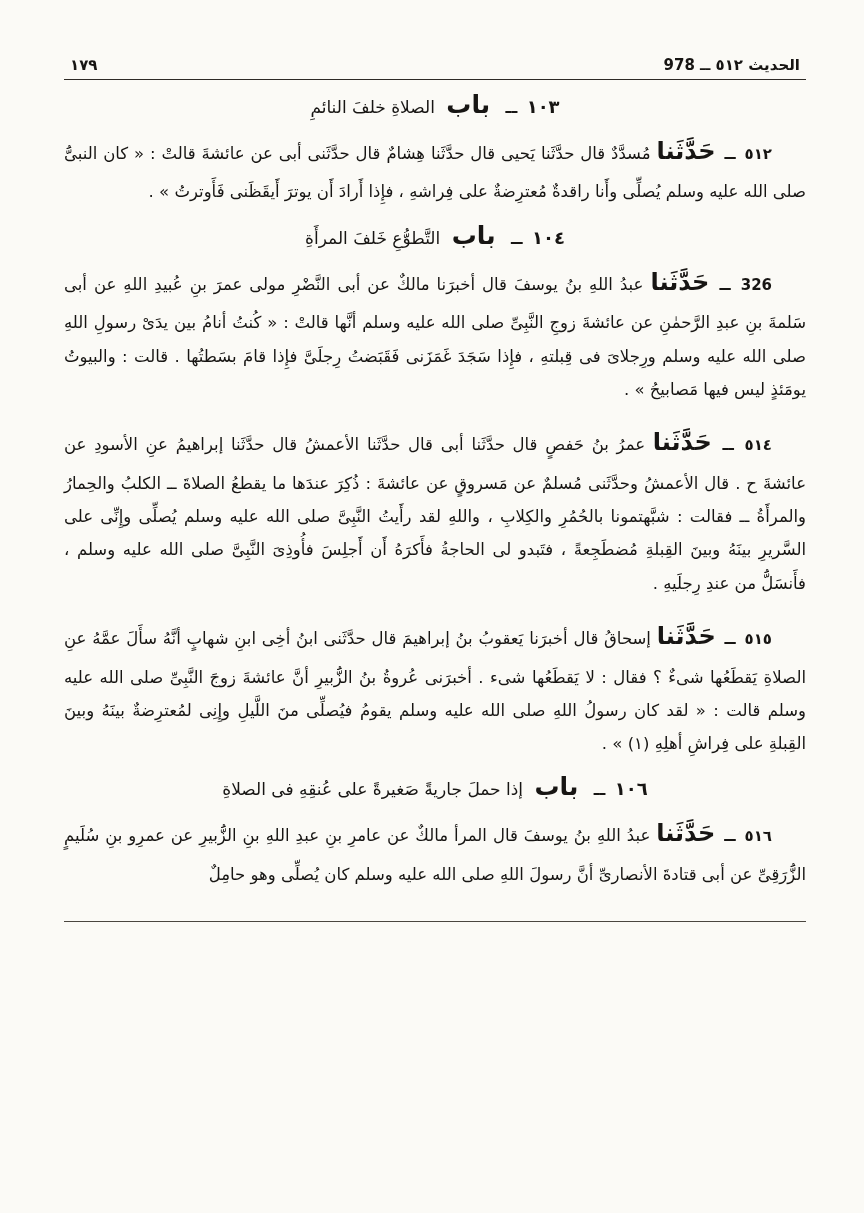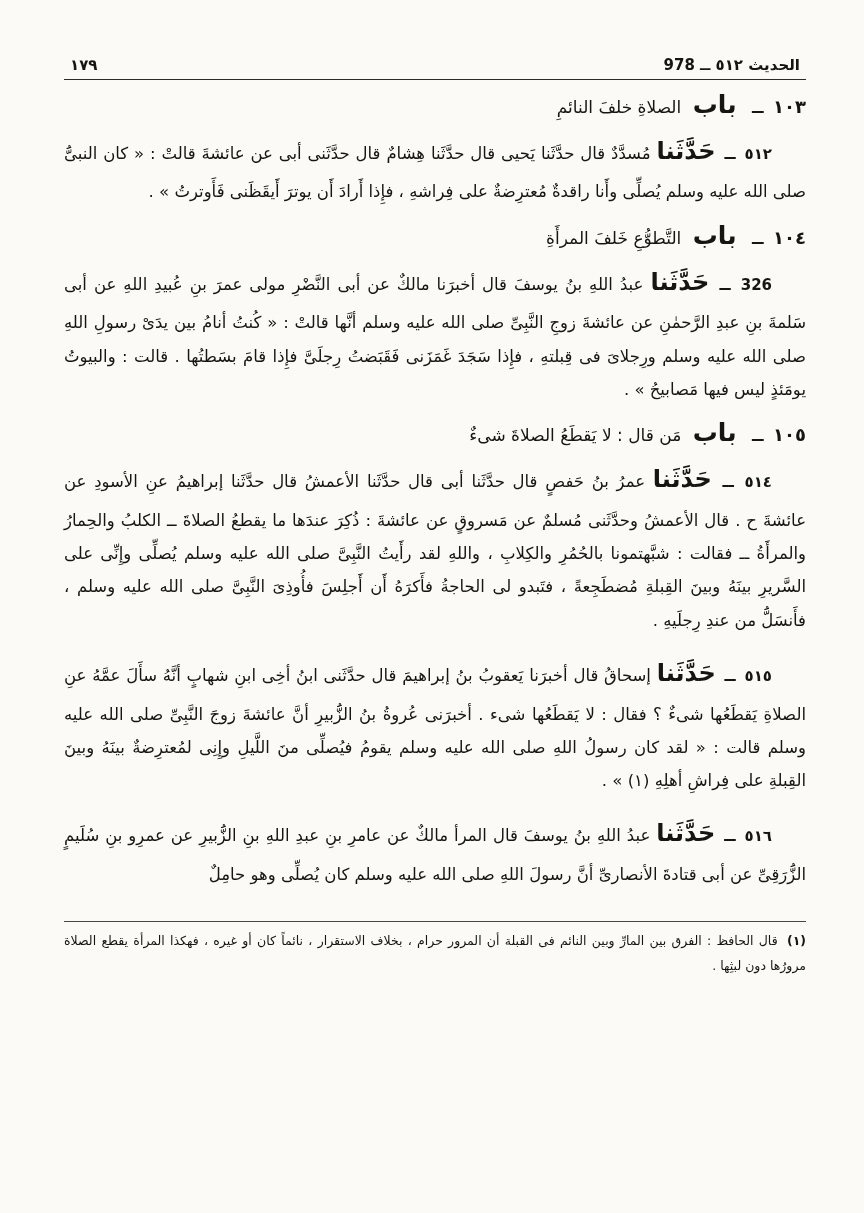--- a/index.html
+++ b/index.html
@@ -26,20 +26,21 @@
     font-size: 15px;
     font-weight: bold;
     padding: 0 6px 5px 6px;
   }
   .header-rule {
     border: none;
     border-top: 1.6px solid #2e2a26;
     margin: 0 0 10px 0;
   }
   .bab-heading {
+    text-align: center;
     font-weight: normal;
     font-size: 17px;
     margin: 7px 0 8px 0;
   }
   .bab-heading .h-num { font-weight: bold; font-size: 18px; }
   .bab-heading .h-dash { font-weight: bold; margin: 0 4px; }
   .bab-word {
     font-weight: bold;
     font-size: 25px;
     margin: 0 6px;
@@ -105,52 +106,48 @@
       <span class="h-title">التَّطوُّعِ خَلفَ المرأَةِ</span>
     </h2>
 
     <p class="hadith">
       <span class="h-num">326</span>
       <span class="h-dash">ــ</span>
       <span class="opener">حَدَّثَنا</span>
       <span class="h-body">عبدُ اللهِ بنُ يوسفَ قال أخبرَنا مالكٌ عن أبى النَّضْرِ مولى عمرَ بنِ عُبيدِ اللهِ عن أبى سَلمةَ بنِ عبدِ الرَّحمٰنِ عن عائشةَ زوجِ النَّبِىِّ صلى الله عليه وسلم أنَّها قالتْ : « كُنتُ أنامُ بين يدَىْ رسولِ اللهِ صلى الله عليه وسلم ورِجلاىَ فى قِبلتهِ ، فإِذا سَجَدَ غَمَزَنى فَقَبَضتُ رِجلَىَّ فإِذا قامَ بسَطتُها . قالت : والبيوتُ يومَئذٍ ليس فيها مَصابيحُ » .</span>
     </p>
 
-    <h2 class="bab-heading">
-      <span class="h-num">١٠٥</span>
-      <span class="h-dash">ــ</span>
-      <span class="bab-word">باب</span>
-      <span class="h-title">مَن قال : لا يَقطَعُ الصلاةَ شىءٌ</span>
-    </h2>
 
     <p class="hadith">
       <span class="h-num">٥١٤</span>
       <span class="h-dash">ــ</span>
       <span class="opener">حَدَّثَنا</span>
       <span class="h-body">عمرُ بنُ حَفصٍ قال حدَّثَنا أبى قال حدَّثَنا الأعمشُ قال حدَّثَنا إبراهيمُ عنِ الأسودِ عن عائشةَ ح . قال الأعمشُ وحدَّثَنى مُسلمٌ عن مَسروقٍ عن عائشةَ : ذُكِرَ عندَها ما يقطعُ الصلاةَ ــ الكلبُ والحِمارُ والمرأَةُ ــ فقالت : شبَّهتمونا بالحُمُرِ والكِلابِ ، واللهِ لقد رأَيتُ النَّبِىَّ صلى الله عليه وسلم يُصلِّى وإِنِّى على السَّريرِ بينَهُ وبينَ القِبلةِ مُضطَجِعةً ، فتَبدو لى الحاجةُ فأَكرَهُ أَن أَجلِسَ فأُوذِىَ النَّبِىَّ صلى الله عليه وسلم ، فأَنسَلُّ من عندِ رِجلَيهِ .</span>
     </p>
 
     <p class="hadith">
       <span class="h-num">٥١٥</span>
       <span class="h-dash">ــ</span>
       <span class="opener">حَدَّثَنا</span>
       <span class="h-body">إسحاقُ قال أخبرَنا يَعقوبُ بنُ إبراهيمَ قال حدَّثَنى ابنُ أخِى ابنِ شهابٍ أنَّهُ سأَلَ عمَّهُ عنِ الصلاةِ يَقطَعُها شىءٌ ؟ فقال : لا يَقطَعُها شىء . أخبرَنى عُروةُ بنُ الزُّبيرِ أنَّ عائشةَ زوجَ النَّبِىِّ صلى الله عليه وسلم قالت : « لقد كان رسولُ اللهِ صلى الله عليه وسلم يقومُ فيُصلِّى منَ اللَّيلِ وإِنِى لمُعترِضةٌ بينَهُ وبينَ القِبلةِ على فِراشِ أهلِهِ (١) » .</span>
     </p>
 
+    <h2 class="bab-heading">
+      <span class="h-num">١٠٦</span>
+      <span class="h-dash">ــ</span>
+      <span class="bab-word">باب</span>
+      <span class="h-title">إذا حملَ جاريةً صَغيرةً على عُنقِهِ فى الصلاةِ</span>
+    </h2>
 
     <p class="hadith">
       <span class="h-num">٥١٦</span>
       <span class="h-dash">ــ</span>
       <span class="opener">حَدَّثَنا</span>
       <span class="h-body">عبدُ اللهِ بنُ يوسفَ قال المرأ مالكٌ عن عامرِ بنِ عبدِ اللهِ بنِ الزُّبيرِ عن عمرِو بنِ سُلَيمٍ الزُّرَقِىِّ عن أبى قتادةَ الأنصارىِّ أنَّ رسولَ اللهِ صلى الله عليه وسلم كان يُصلِّى وهو حامِلٌ</span>
     </p>
 
   </main>
 
   <footer class="footnote">
     <hr class="footnote-rule">
-    <p class="footnote-text" style="margin:0;">
-      <span class="fn-marker">(١)</span>
-      <span class="fn-body">قال الحافظ : الفرق بين المارِّ وبين النائم فى القبلة أن المرور حرام ، بخلاف الاستقرار ، نائماً كان أو غيره ، فهكذا المرأة يقطع الصلاة مرورُها دون لبثِها .</span>
-    </p>
   </footer>
 
 </div>
 
 </body></html>

